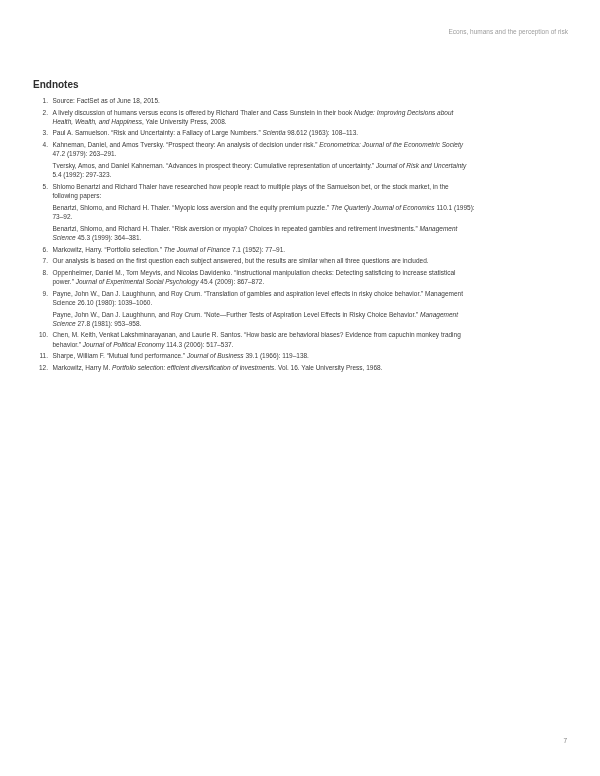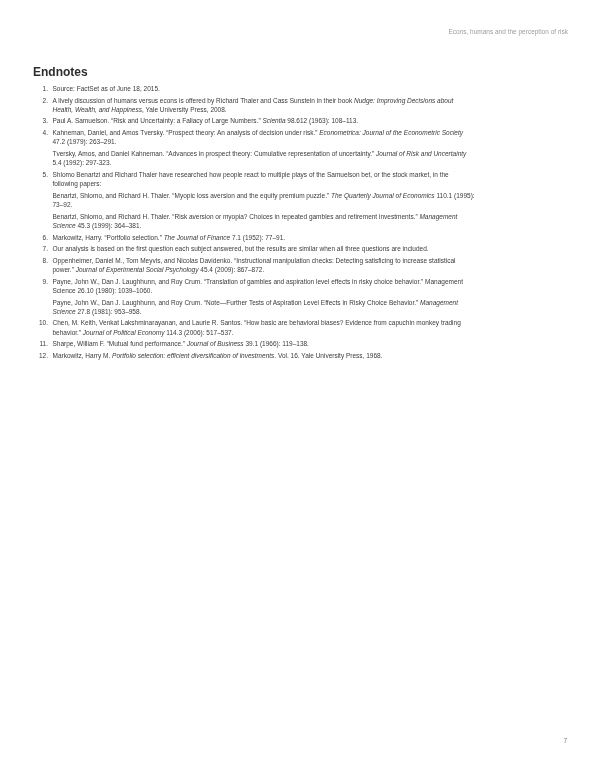--- a/index.html
+++ b/index.html
@@ -24,22 +24,22 @@
     color: #9c9c9c;
     text-align: right;
   }
   .content {
     position: absolute;
     left: 33px;
     top: 68px;
     width: 442px;
   }
   .endnotes-heading {
-    margin: 0 0 7px 0;
-    font-size: 12px;
+    margin: 12px 0 7px 0;
+    font-size: 10px;
     line-height: 9px;
     font-weight: bold;
     color: #2d2d2d;
   }
   .endnote-item {
     display: flex;
     align-items: flex-start;
   }
   .endnote-num {
     flex: 0 0 15px;

